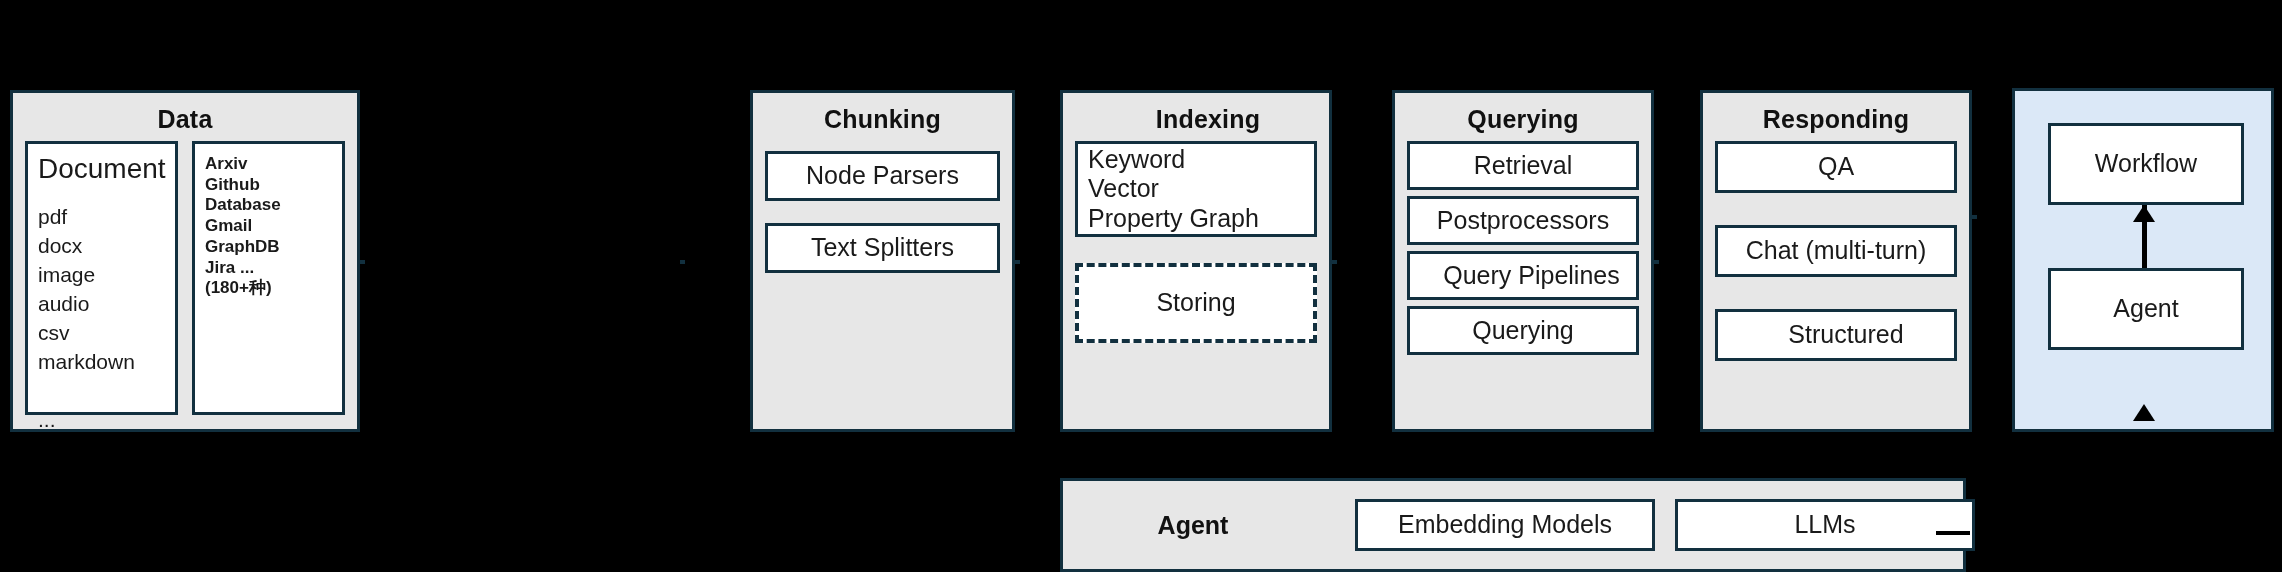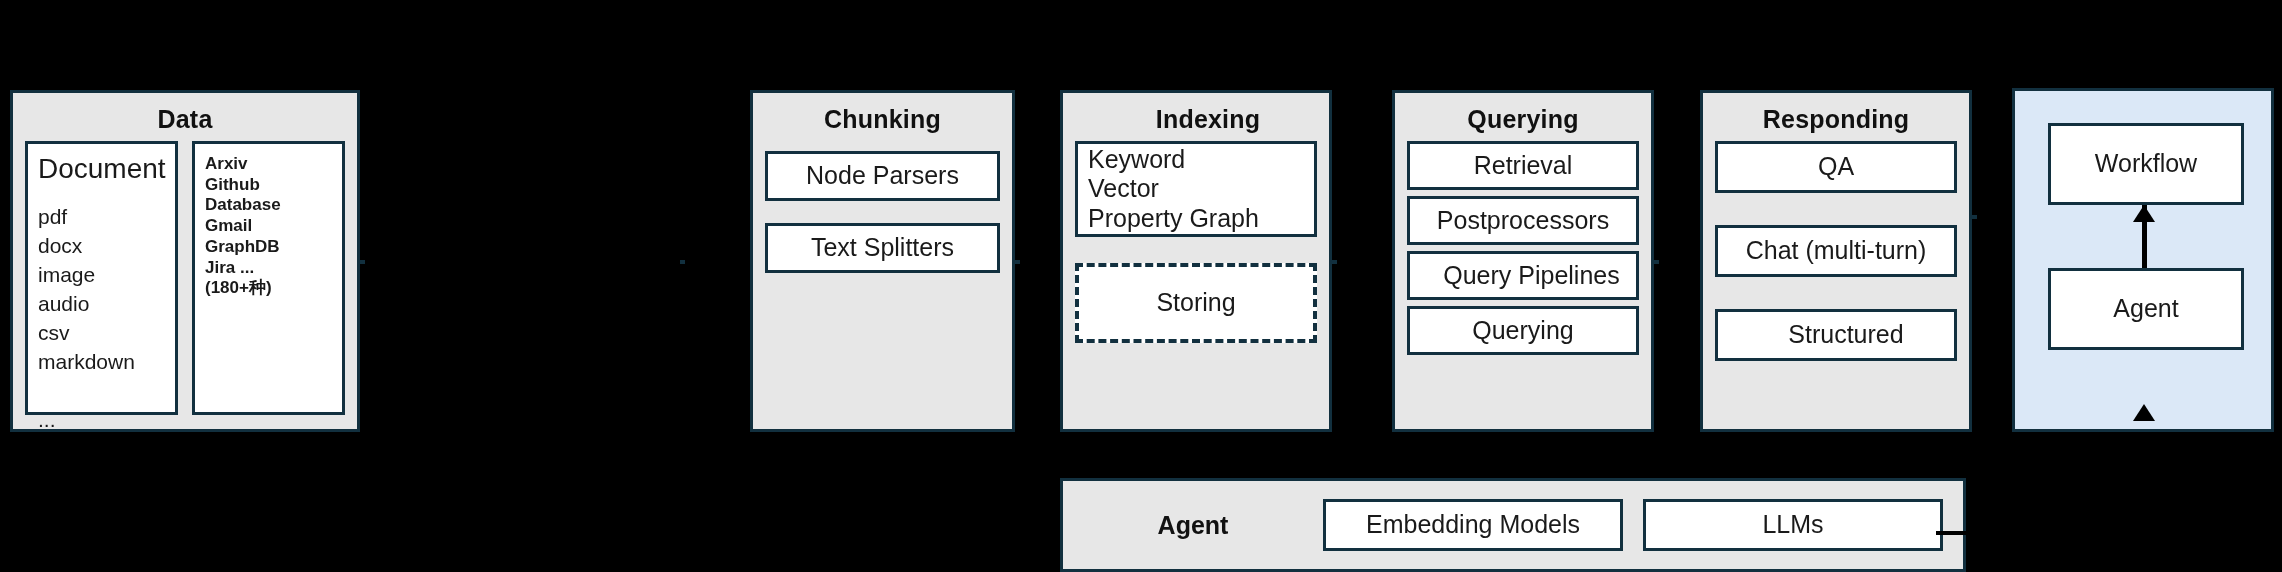--- a/index.html
+++ b/index.html
@@ -264,21 +264,21 @@
 
     <div class="conn" style="left:127px; top:114px; width:5px; height:63px;"></div>
     <div class="arrow-up" style="left:118px; top:114px;"></div>
   </div>
 
   <div class="conn" style="left:2142px; top:432px; width:5px; height:140px;"></div>
   <div class="arrow-up" style="left:2133px; top:404px;"></div>
 
   <div id="models-bar" style="left:1060px; top:478px; width:906px; height:94px;">
     <div id="models-title">Agent</div>
-    <div class="box" style="width:300px;">
+    <div class="box" style="width:300px;margin-left:32px;">
       <span>Embedding Models</span>
     </div>
     <div class="box" style="width:300px; margin-left:20px;">
       <span>LLMs</span>
     </div>
   </div>
 
   <div class="conn" style="left:1936px; top:531px; width:34px; height:4px;"></div>
 
   <div class="tick" style="left:360px; top:260px;"></div>

